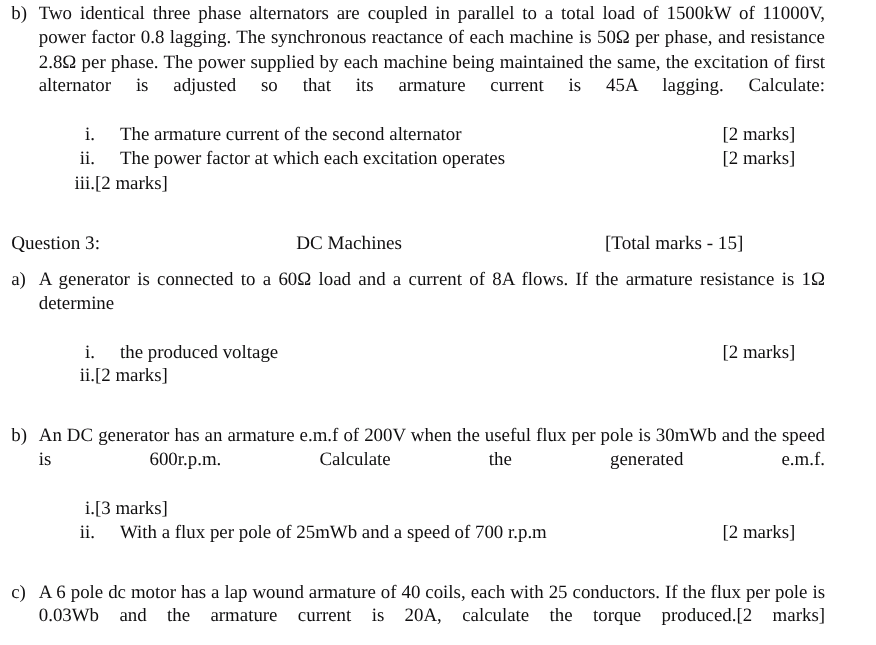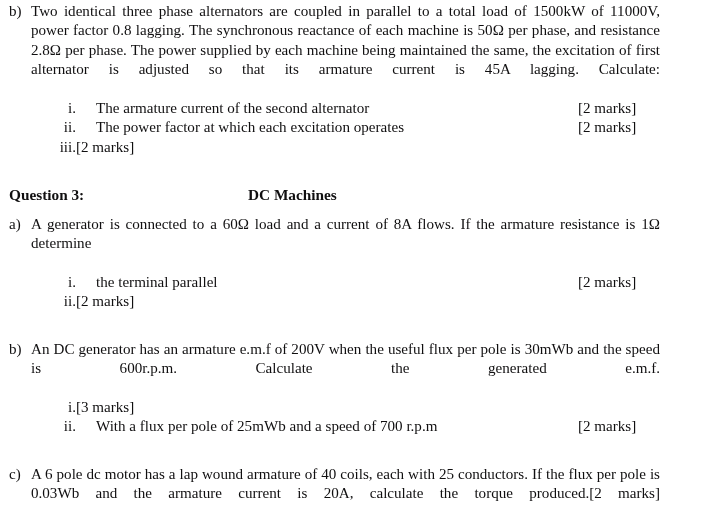--- a/index.html
+++ b/index.html
@@ -72,26 +72,26 @@
     flex: 0 0 auto;
     width: 82px;
     text-align: left;
     white-space: nowrap;
   }
 
   
   .section-head {
     display: flex;
     align-items: center;
-    font-weight: bold;
+    font-weight: normal;
     font-size: 15.3px;
     line-height: 19.4px;
   }
   .sh-left   { flex: 0 0 228px; padding-left: 1px; }
-  .sh-center { flex: 0 0 210px; text-align: left; margin-left: 11px; }
+  .sh-center { flex: 0 0 210px; text-align: left; }
   .sh-right  { flex: 1 1 auto;  text-align: left; padding-left: 37px; }
 
   
   .inline-marks { white-space: nowrap; }
   .gap-sm { height: 10px; }
   .gap-xl { height: 28px; }
 </style>
 </head>
 <body>
 
@@ -115,32 +115,33 @@
   <div class="subitem">
     <span class="sub-num">iii.</span>
     <span class="sub-marks">[2 marks]</span>
   </div>
 
   <div class="gap-xl"></div>
 
   <div class="section-head">
     <span class="sh-left">Question 3:</span>
     <span class="sh-center">DC Machines</span>
+    <span class="sh-right">[Total marks - 15]</span>
   </div>
 
   <div class="gap-sm"></div>
 
   <div class="part">
     <span class="part-label">a)</span>
     <span class="part-body lastline-left">A generator is connected to a 60Ω load and a current of 8A flows. If the armature resistance is 1Ω determine</span>
   </div>
 
   <div class="subitem">
     <span class="sub-num">i.</span>
-    <span class="sub-text">the terminal parallel</span>
+    <span class="sub-text">the produced voltage</span>
     <span class="sub-marks">[2 marks]</span>
   </div>
   <div class="subitem">
     <span class="sub-num">ii.</span>
     <span class="sub-marks">[2 marks]</span>
   </div>
 
   <div class="gap-xl"></div>
 
   <div class="part">

